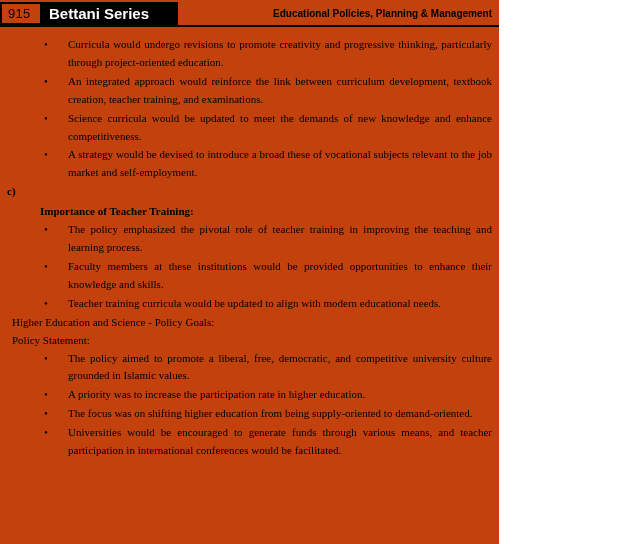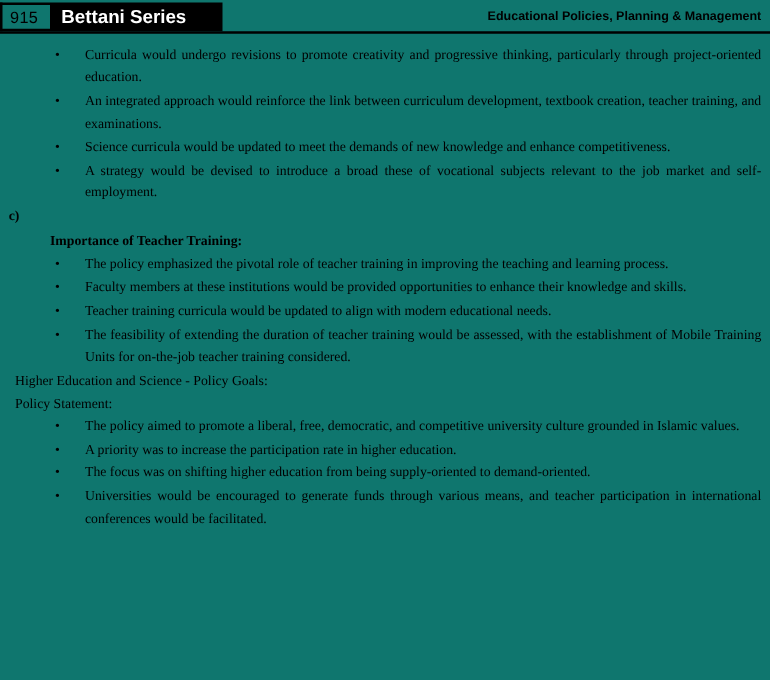--- a/index.html
+++ b/index.html
@@ -1,20 +1,20 @@
 <!DOCTYPE html>
 <html><head>
 <meta charset="utf-8">
 <style>
   html, body { margin: 0; padding: 0; background: #ffffff; }
   .page {
     position: relative;
-    width: 616px;
+    width: 499px;
     height: 544px;
-    background: #0f766e;
+    background: #c2410c;
     box-sizing: border-box;
     overflow: hidden;
     color: #000000;
   }
 
   
   .header {
     display: flex;
     align-items: stretch;
     height: 23px;
@@ -124,21 +124,20 @@
 
     <div class="labeled-heading">
       <span class="label">c)</span>
       <span class="label-text">Importance of Teacher Training:</span>
     </div>
 
     <ul class="bullets">
       <li>The policy emphasized the pivotal role of teacher training in improving the teaching and learning process.</li>
       <li>Faculty members at these institutions would be provided opportunities to enhance their knowledge and skills.</li>
       <li>Teacher training curricula would be updated to align with modern educational needs.</li>
-      <li>The feasibility of extending the duration of teacher training would be assessed, with the establishment of Mobile Training Units for on-the-job teacher training considered.</li>
     </ul>
 
     <div class="heading-main">Higher Education and Science - Policy Goals:</div>
 
     <div class="heading-main">Policy Statement:</div>
 
     <ul class="bullets">
       <li>The policy aimed to promote a liberal, free, democratic, and competitive university culture grounded in Islamic values.</li>
       <li>A priority was to increase the participation rate in higher education.</li>
       <li>The focus was on shifting higher education from being supply-oriented to demand-oriented.</li>

